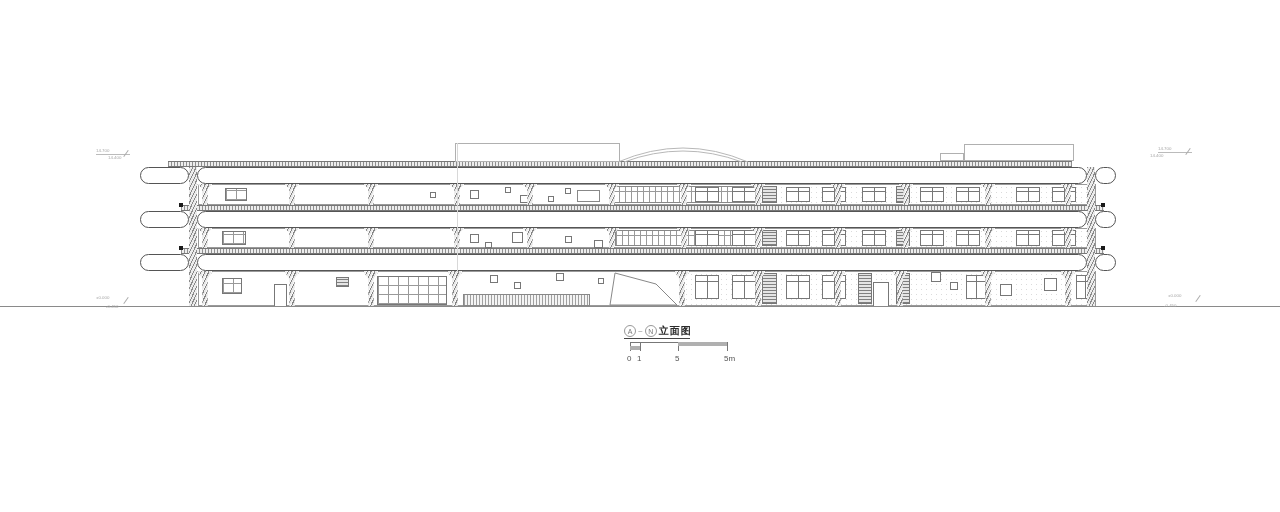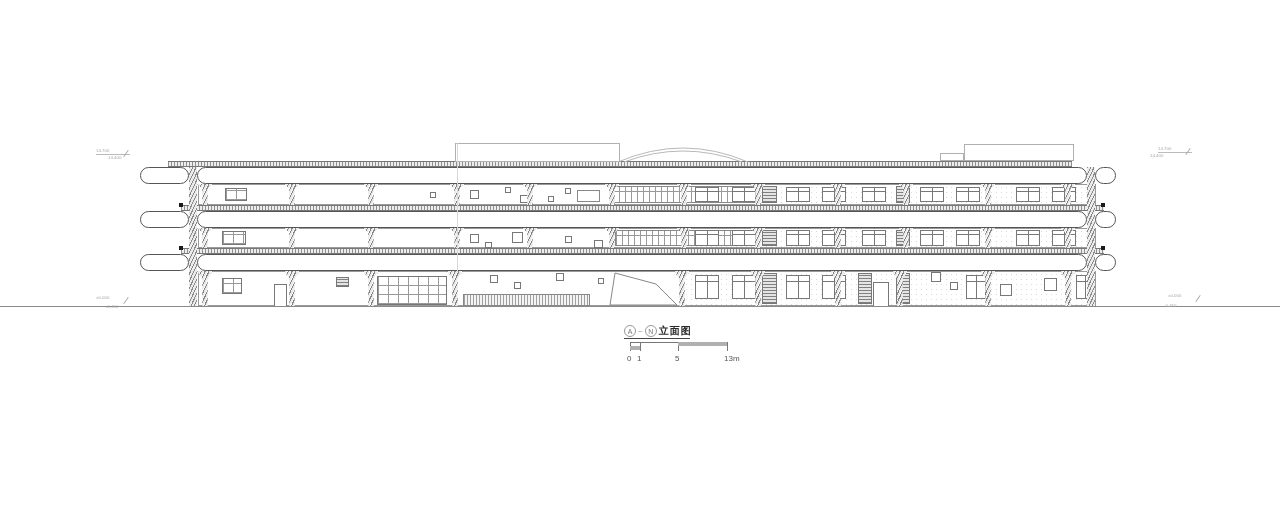--- a/index.html
+++ b/index.html
@@ -204,16 +204,16 @@
     <div class="abs lvltext" style="left: 1164px; top: 303px;">-0.450</div>
     <div class="abs slant" style="left: 1194px; top: 298px;"></div>
     <div class="abs sline" style="left: 630px; top: 342px; width: 98px; height: 1px;"></div>
     <div class="abs sline" style="left: 630px; top: 342px; width: 1px; height: 9px;"></div>
     <div class="abs slabel" style="left: 627px; top: 354px;">0</div>
     <div class="abs sline" style="left: 640px; top: 342px; width: 1px; height: 9px;"></div>
     <div class="abs slabel" style="left: 637px; top: 354px;">1</div>
     <div class="abs sline" style="left: 678px; top: 342px; width: 1px; height: 9px;"></div>
     <div class="abs slabel" style="left: 675px; top: 354px;">5</div>
     <div class="abs sline" style="left: 727px; top: 342px; width: 1px; height: 9px;"></div>
-    <div class="abs slabel" style="left: 724px; top: 354px;">13m</div>
+    <div class="abs slabel" style="left: 724px; top: 354px;">5m</div>
     <div class="abs sfill" style="left: 678px; top: 342px; width: 49px; height: 4px;"></div>
     <div class="abs sfill" style="left: 630px; top: 346px; width: 10px; height: 4px;"></div>
   </div>
 
 </body></html>

